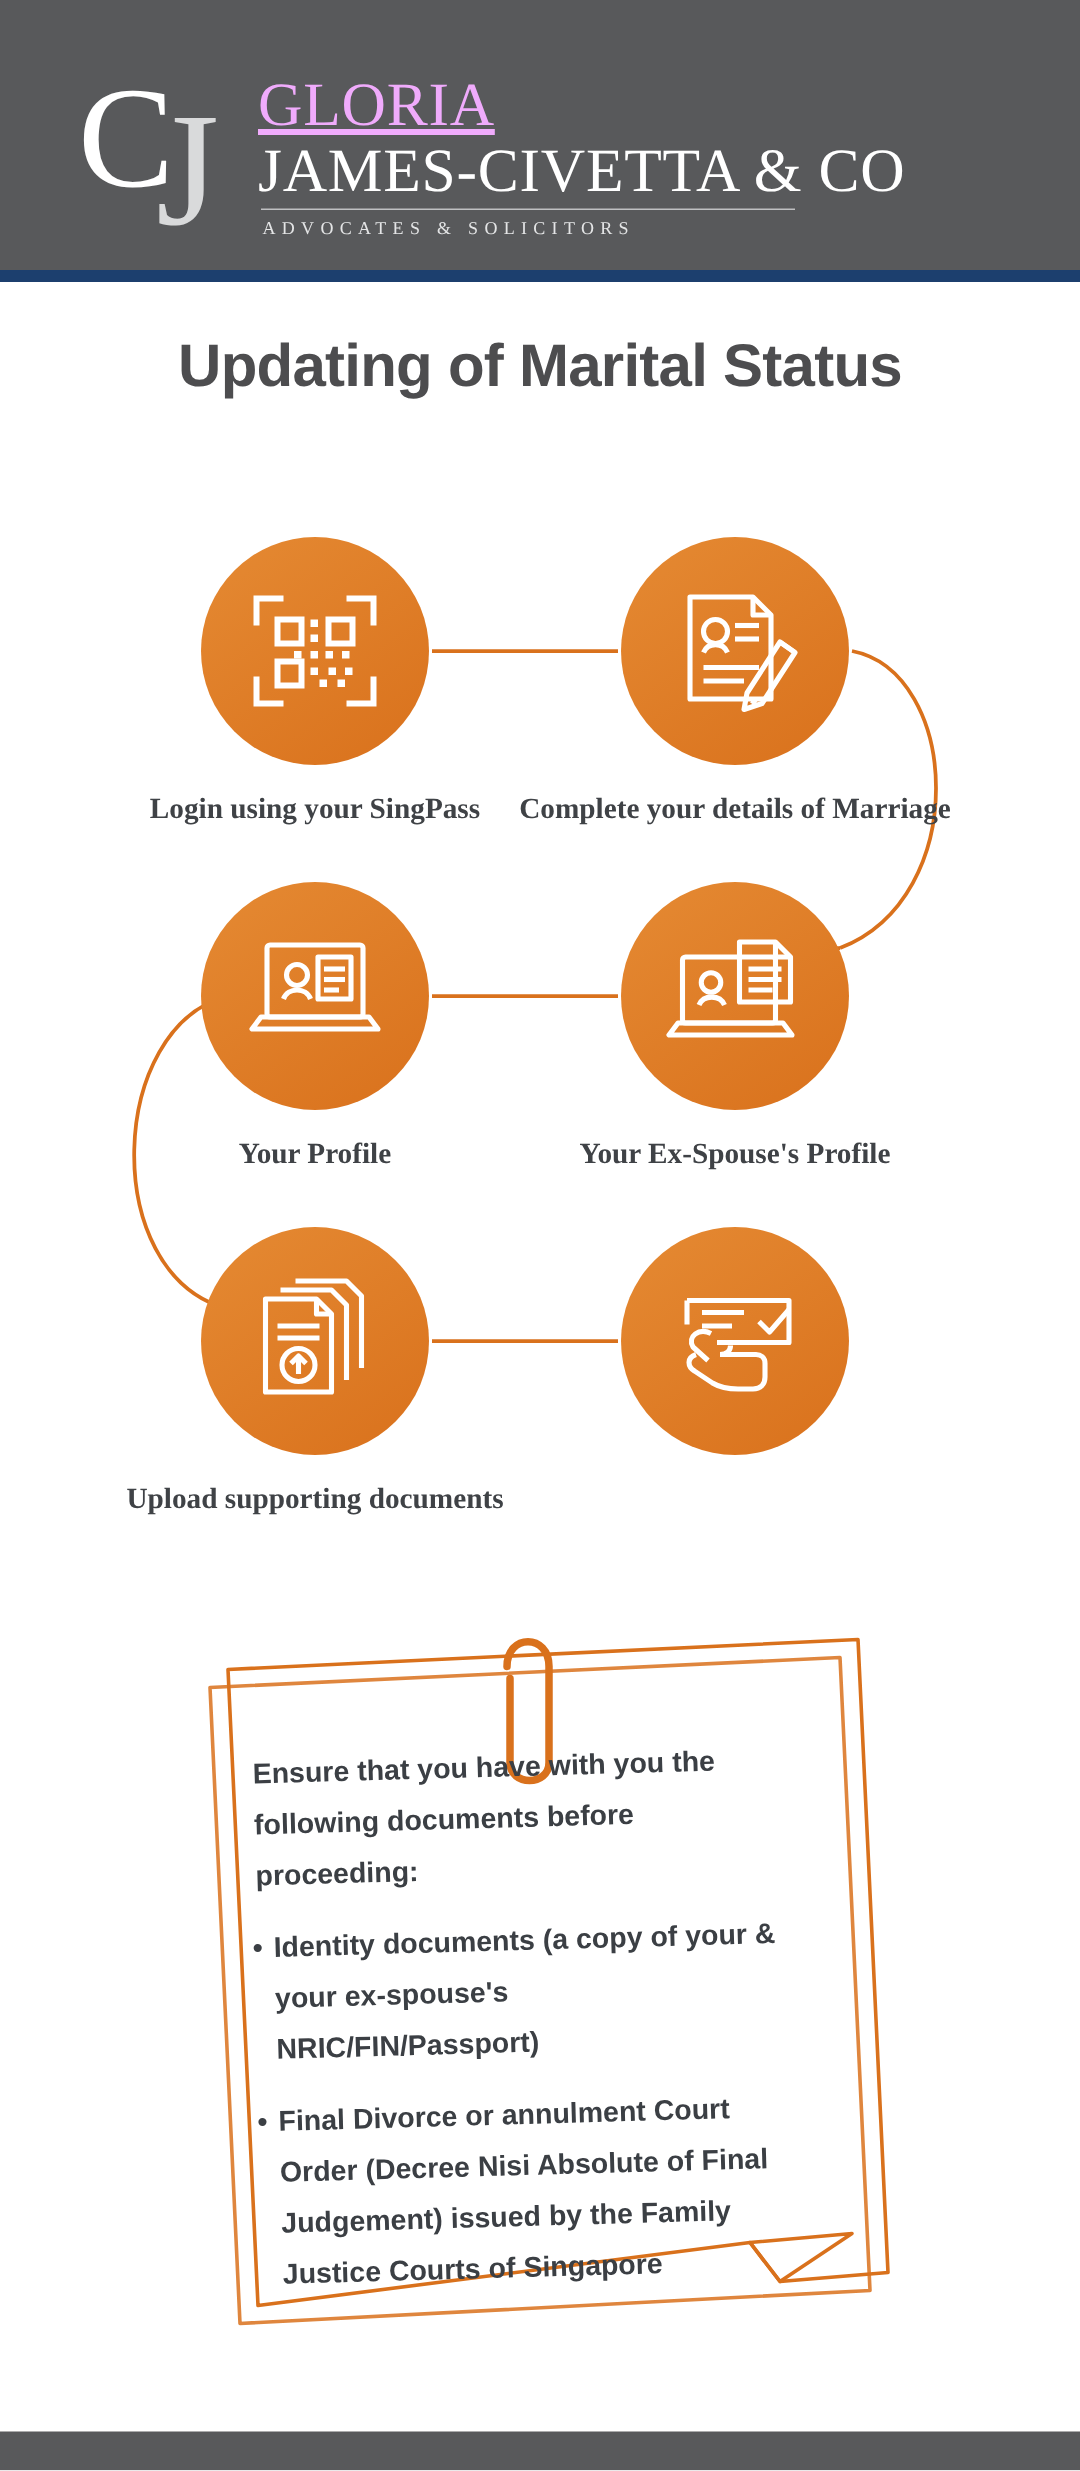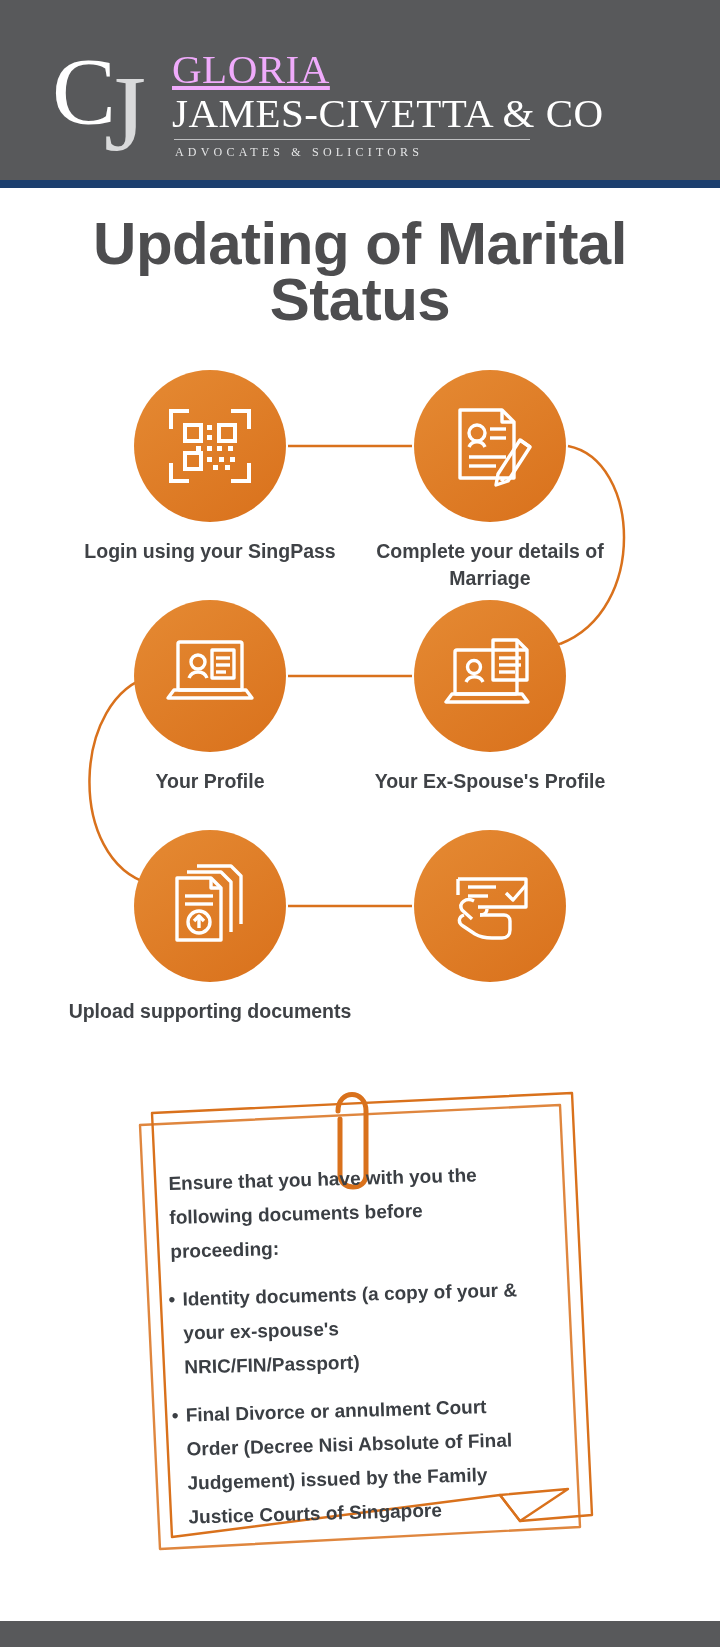--- a/index.html
+++ b/index.html
@@ -94,33 +94,34 @@
     height: 8px;
     background: #1c3f6e;
   }
 
   
   .title {
     position: absolute;
     left: 0; top: 216px;
     width: 720px;
     text-align: center;
-    font-size: 60px;
+    font-size: 40px;
     line-height: 56px;
     font-weight: bold;
     color: #4d4d4f;
     letter-spacing: -0.5px;
   }
 
   
   .steps {
     position: absolute;
-    left: 0; top: 360px;
+    left: 0; top: 348px;
     width: 720px;
     height: 720px;
+    font-family: Liberation Serif, serif;
   }
   .connector-layer {
     position: absolute;
     left: 0; top: 0;
     width: 720px; height: 720px;
     pointer-events: none;
   }
   .step {
     position: absolute;
     width: 300px;

